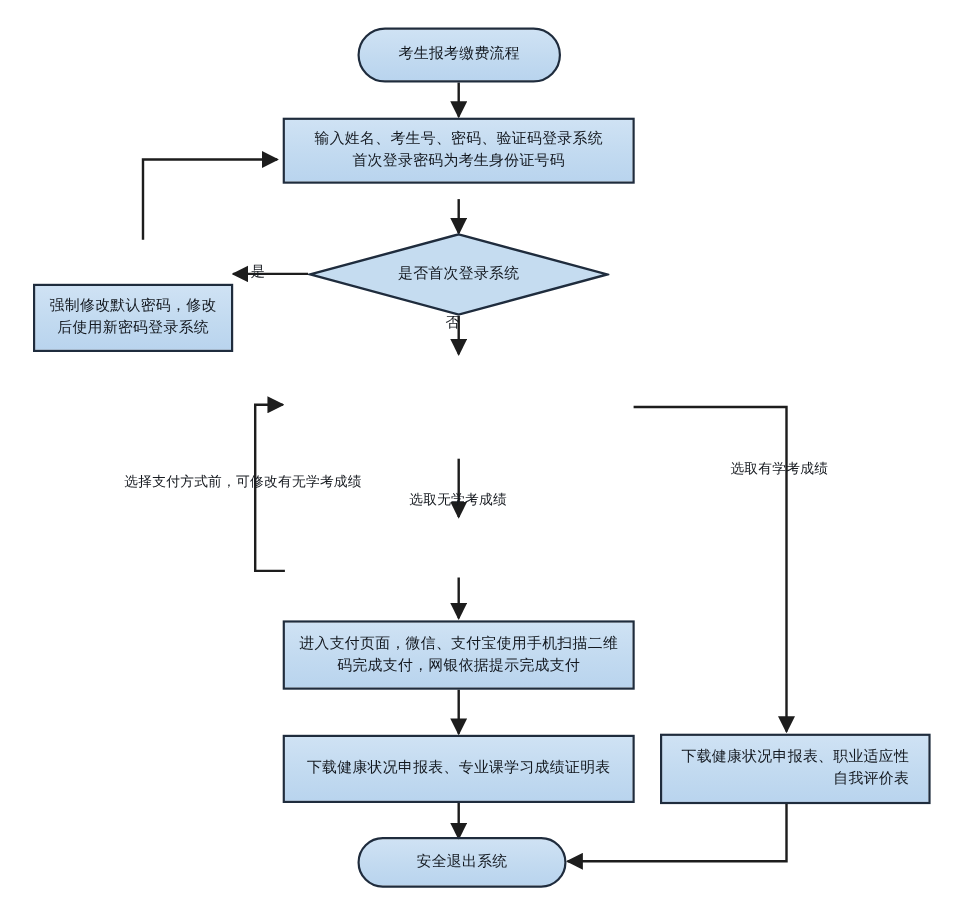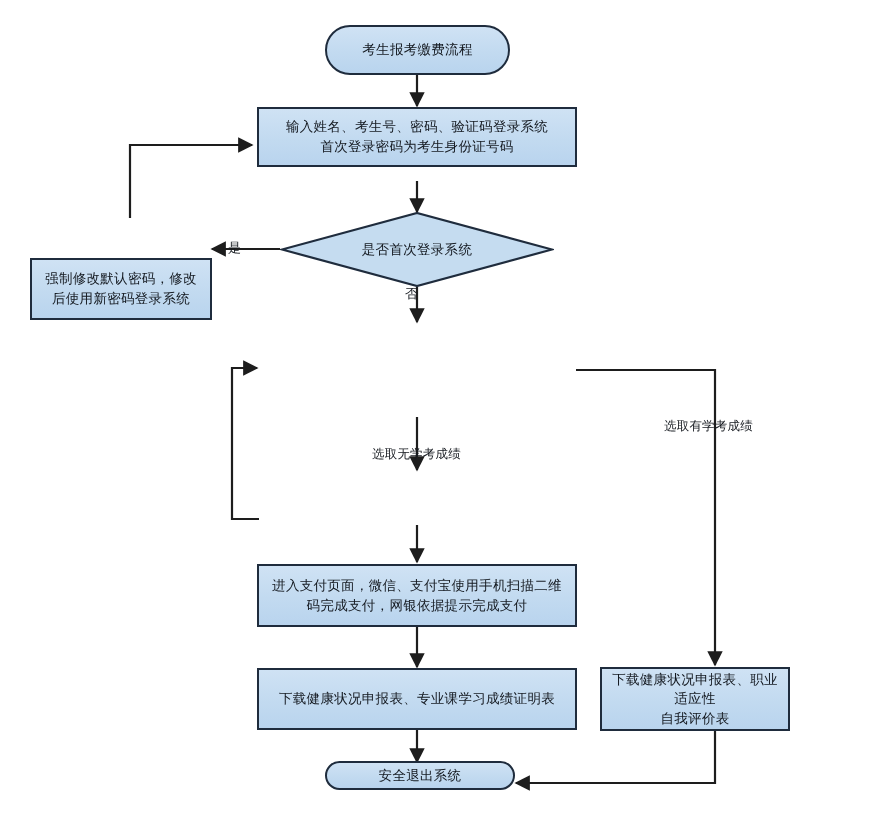--- a/index.html
+++ b/index.html
@@ -124,31 +124,32 @@
 
   <div class="node" style="left:257px; top:564px; width:320px; height:63px;justify-content:center;">
     <span class="txt">进入支付页面，微信、支付宝使用手机扫描二维
 码完成支付，网银依据提示完成支付</span>
   </div>
 
   <div class="node" style="left:257px; top:668px; width:320px; height:62px;">
     <span class="txt">下载健康状况申报表、专业课学习成绩证明表</span>
   </div>
 
-  <div class="node" style="left:600px; top:667px; width:190px; height:64px;">
+  <div class="node" style="left:600px; top:667px; width:246px; height:64px;text-align:right;">
     <span class="txt">下载健康状况申报表、职业适应性
 自我评价表</span>
   </div>
 
-  <div class="node terminator" style="left:325px; top:761px; width:190px; height:29px;">
+  <div class="node terminator" style="left:325px; top:761px; width:190px; height:46px;">
     <span class="txt">安全退出系统</span>
   </div>
 
   <div class="edge-label" style="left:228px; top:240px;">是</div>
 
   <div class="edge-label" style="left:405px; top:286px;">否</div>
 
+  <div class="edge-label small" style="left:113px; top:430px;">选择支付方式前，可修改有无学考成绩</div>
 
   <div class="edge-label small" style="left:372px; top:446px;">选取无学考成绩</div>
 
   <div class="edge-label small" style="left:664px; top:418px;">选取有学考成绩</div>
 
 </div>
 
 </body></html>

